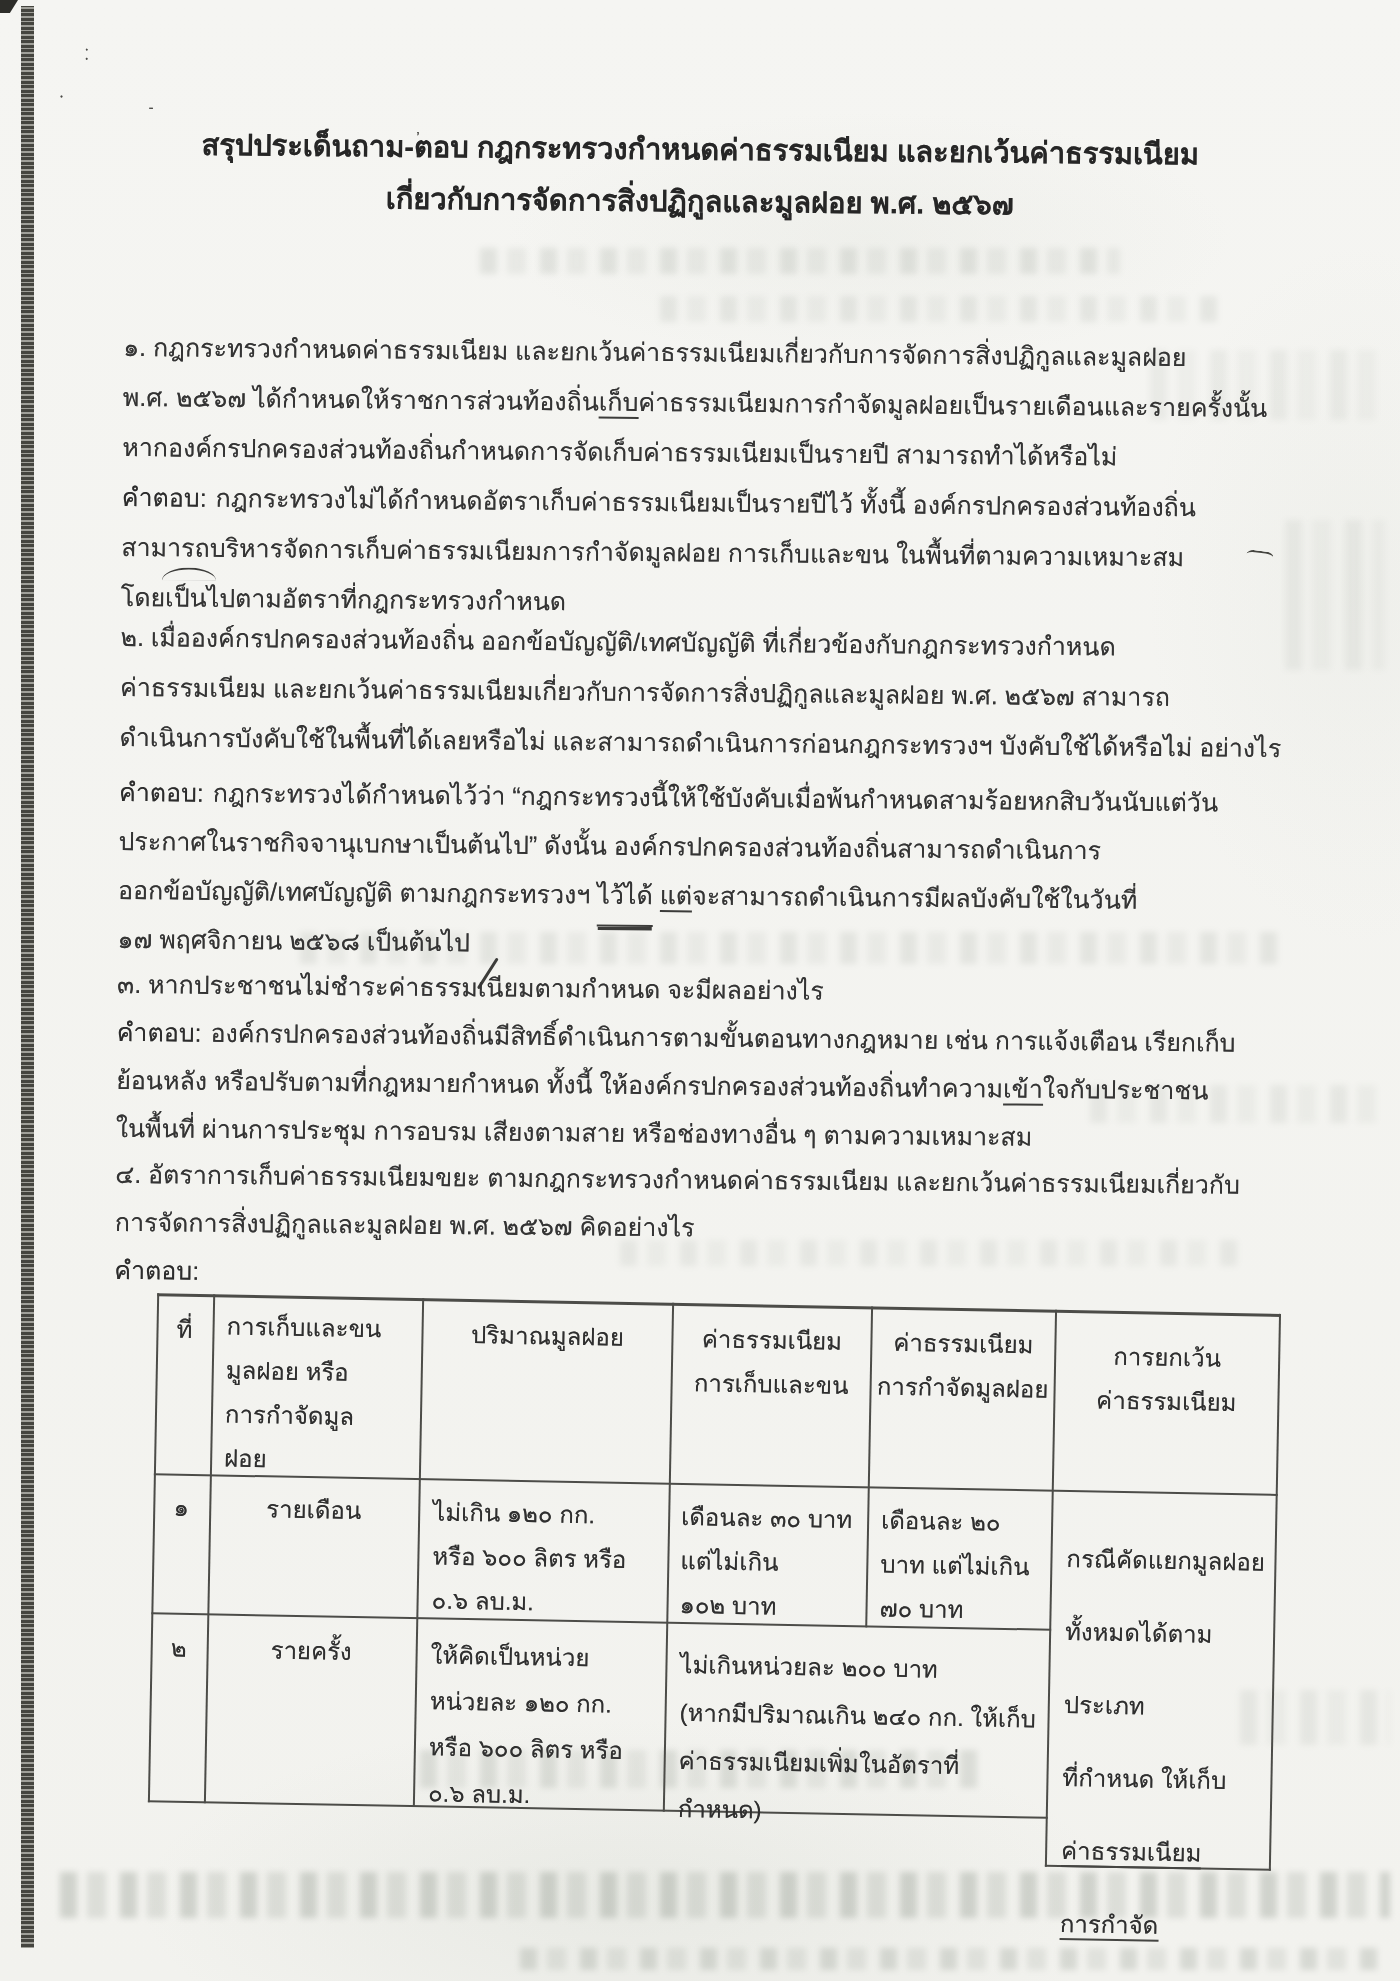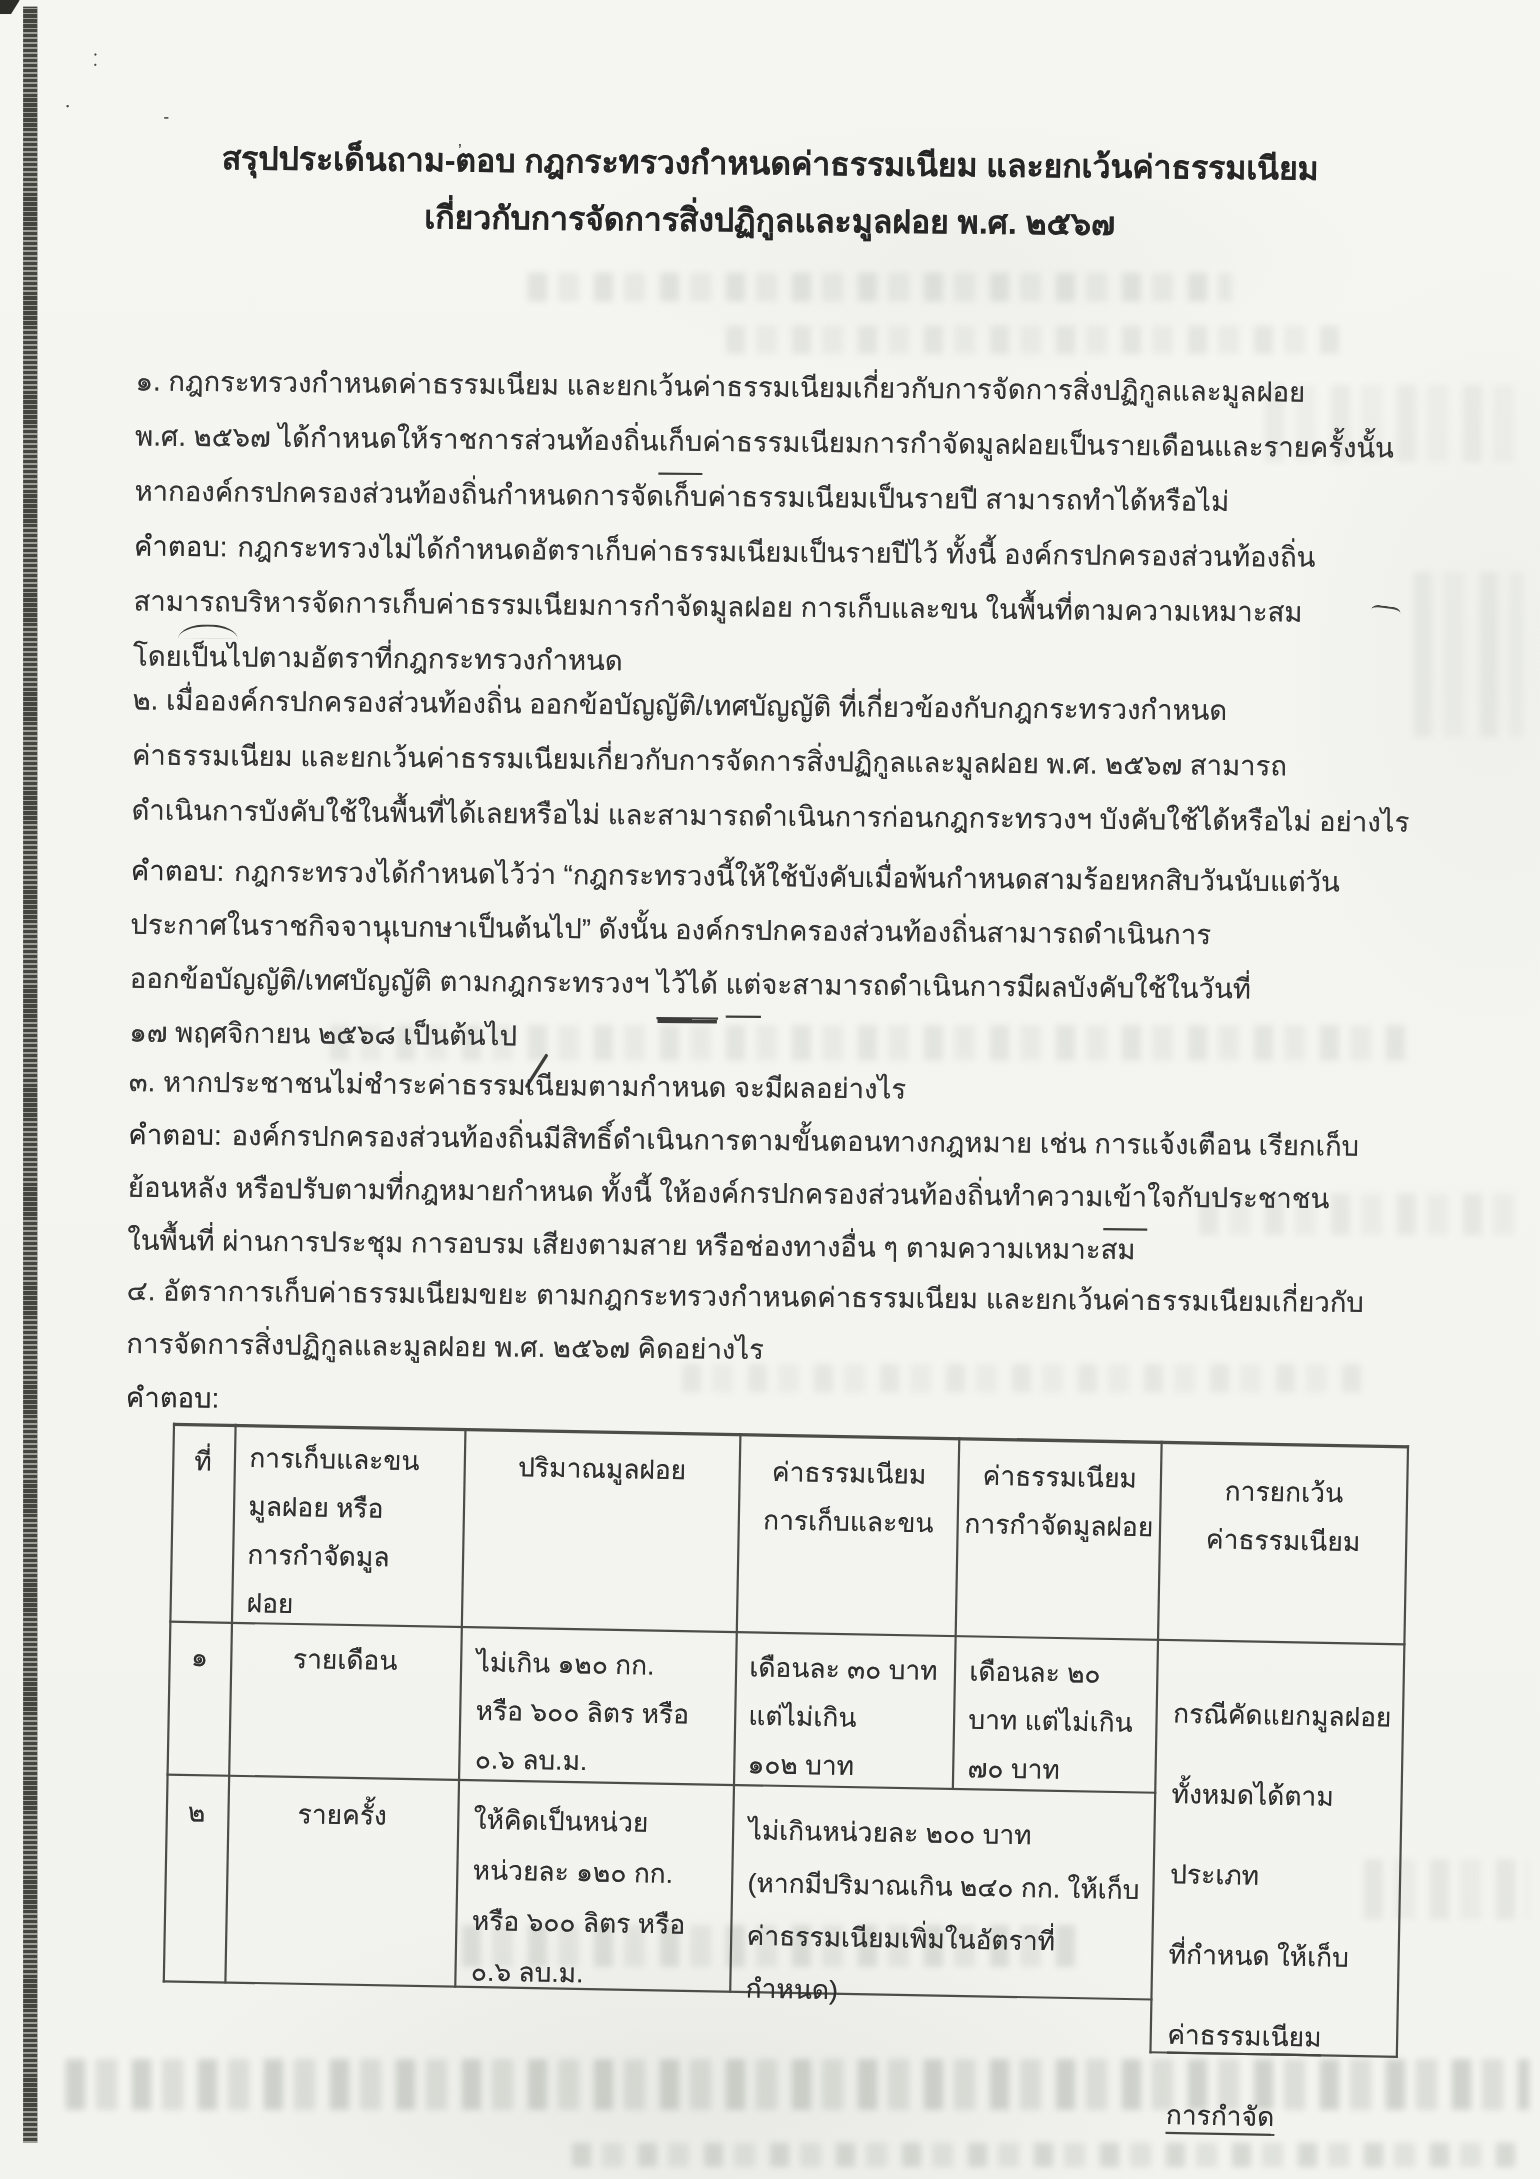--- a/index.html
+++ b/index.html
@@ -41,21 +41,21 @@
     transform:rotate(.55deg);transform-origin:130px 170px;
     color:#343434;text-shadow:0 0 .5px rgba(55,55,55,.65);
   }
   .title{
     position:absolute;left:125px;top:118px;width:1150px;text-align:center;
     font-weight:700;font-size:29px;line-height:52px;color:#262626;
   }
   .para{position:absolute;left:125px;width:1160px;font-size:25px;}
   .ln{white-space:nowrap;}
   .albl{font-weight:400;margin-right:9px;color:#2c2c2c;}
-  .pen-u{border-bottom:2.5px solid #3c3c3a;padding-bottom:14px;}
+  .pen-u{border-bottom:2.5px solid #3c3c3a;padding-bottom:1px;}
   .pen-u2{border-bottom:2.5px solid #3c3c3a;box-shadow:0 4.5px 0 -1px #3c3c3a;padding-bottom:16px;}
   .pen-arc{position:absolute;border-top:2.5px solid #3c3c3a;border-radius:50% 50% 0 0/100% 100% 0 0;height:11px;}
   .pen-tilde{position:absolute;border-top:2.5px solid #44443f;border-radius:60%/100%;height:8px;transform:rotate(7deg);}
   .pen-slash{position:absolute;width:3px;background:#3c3c3a;transform:rotate(32deg);border-radius:2px;}
   .mark{position:absolute;color:#4a4a46;font-size:15px;}
   
   .tbl{position:absolute;left:168px;top:1293px;width:1124px;height:560px;
        transform:rotate(.5deg);transform-origin:0 0;font-size:24px;color:#2f2f2f;}
   .hline,.vline{position:absolute;background:#4c4c48;}
   .cell{position:absolute;white-space:pre-line;}

